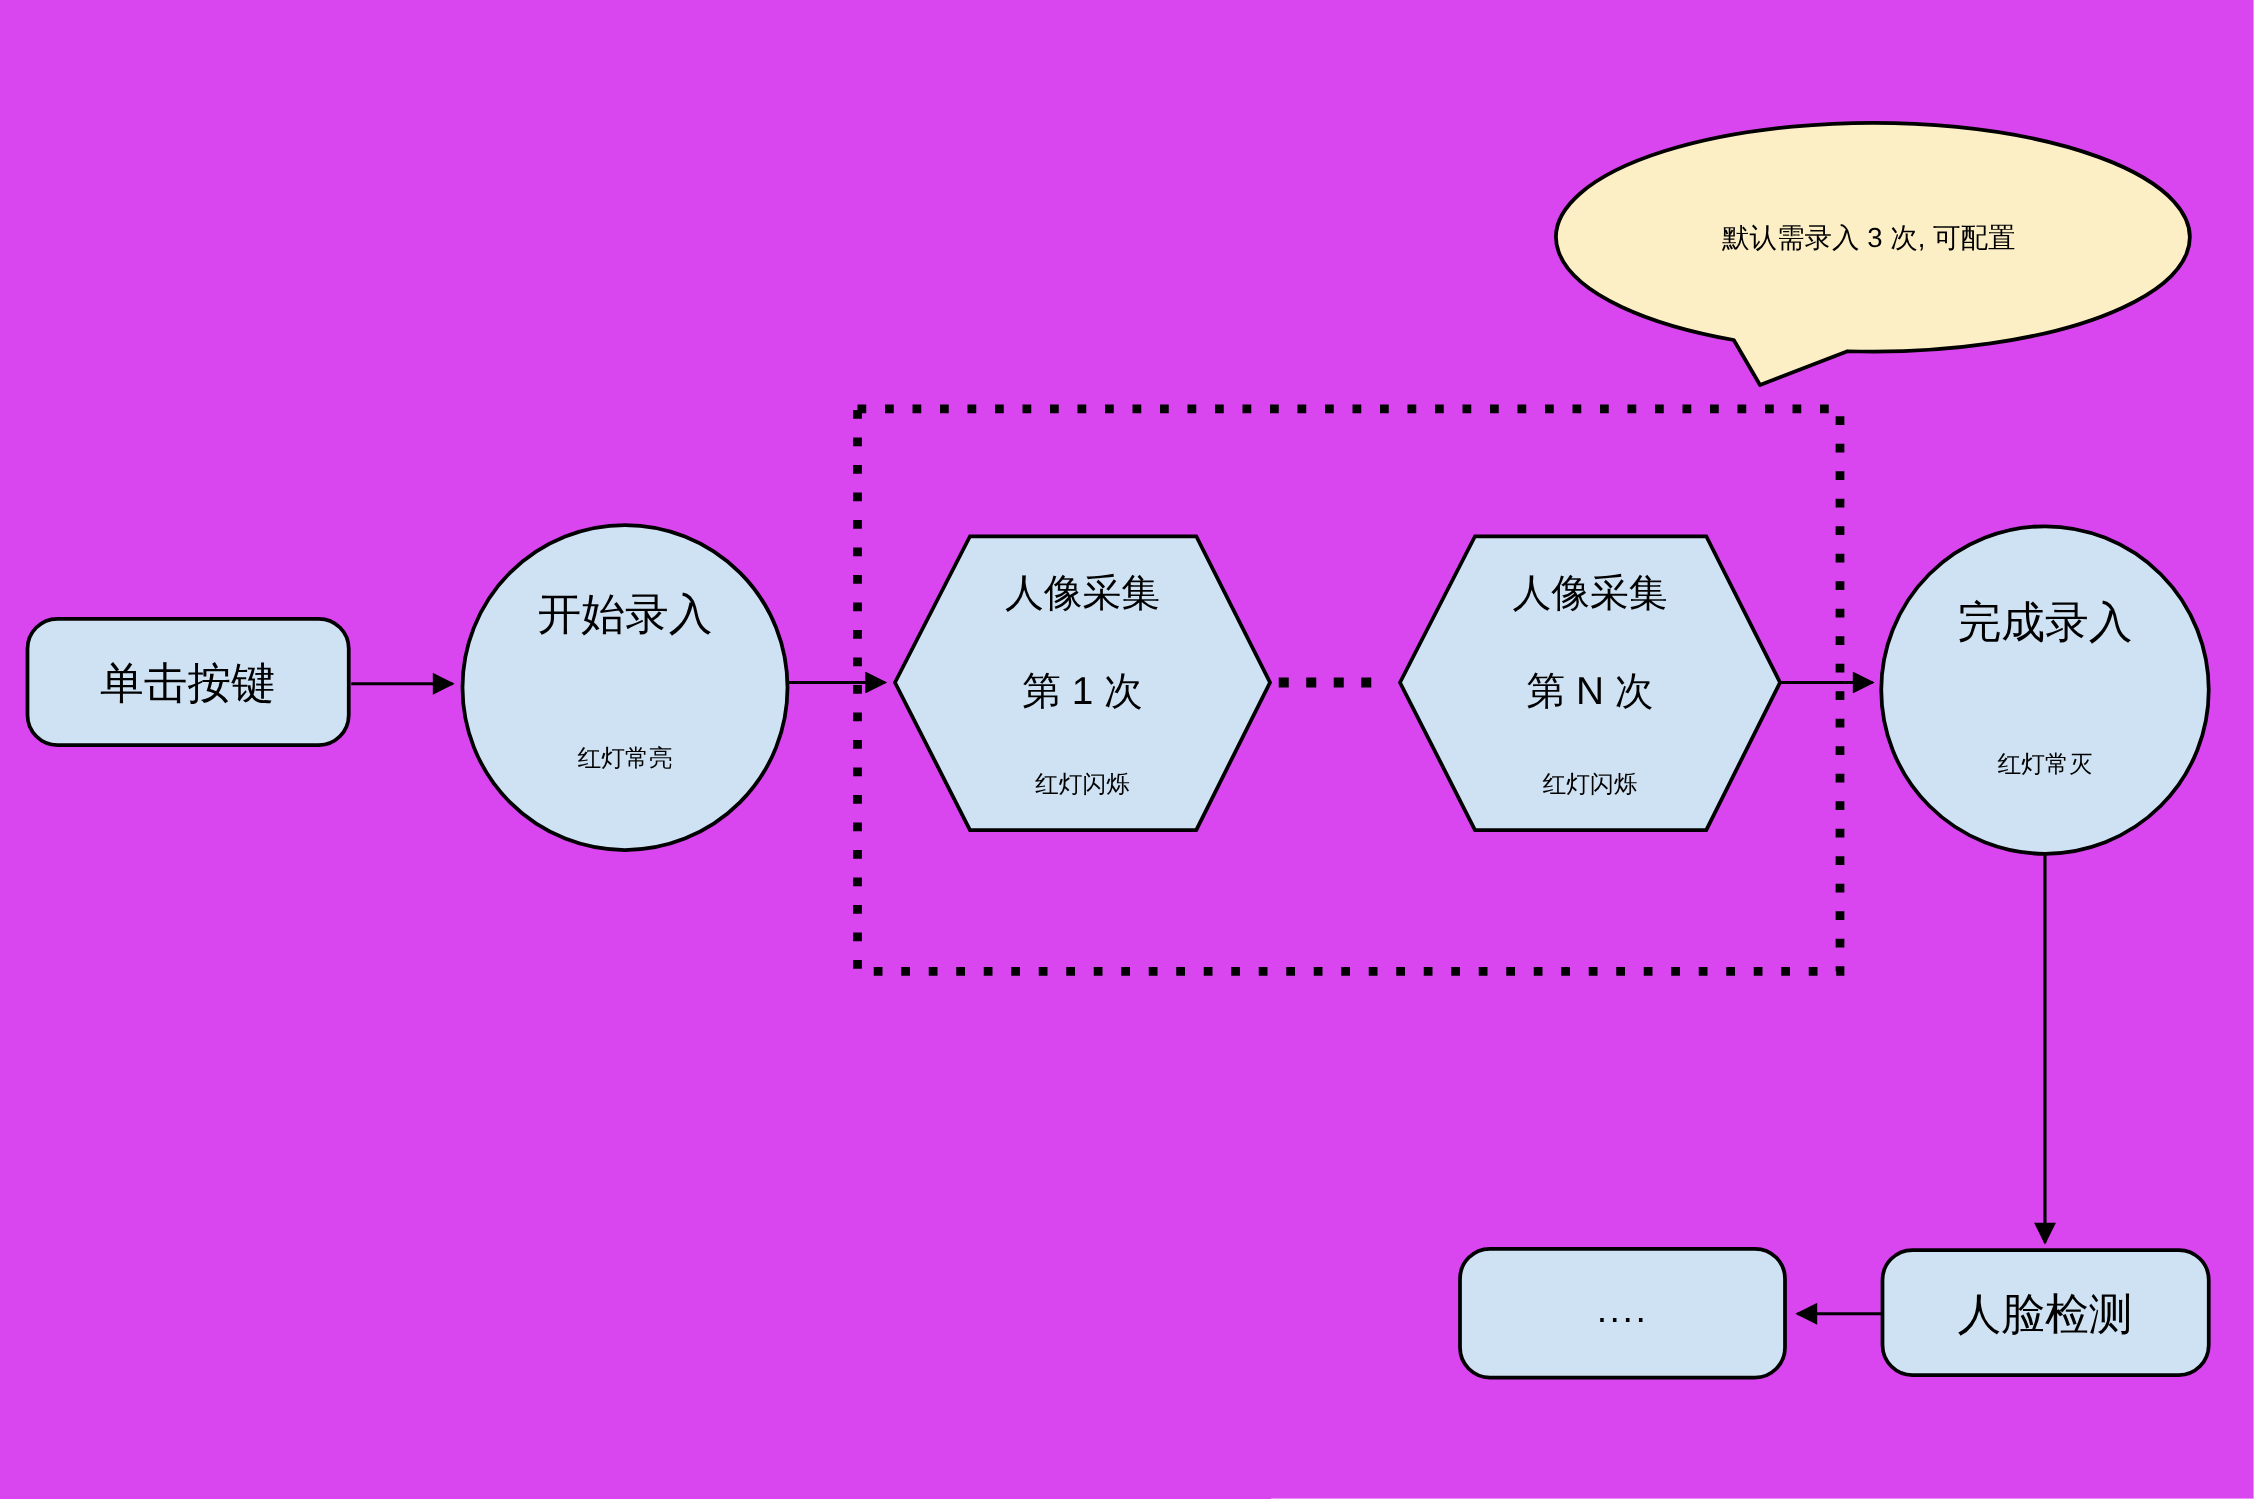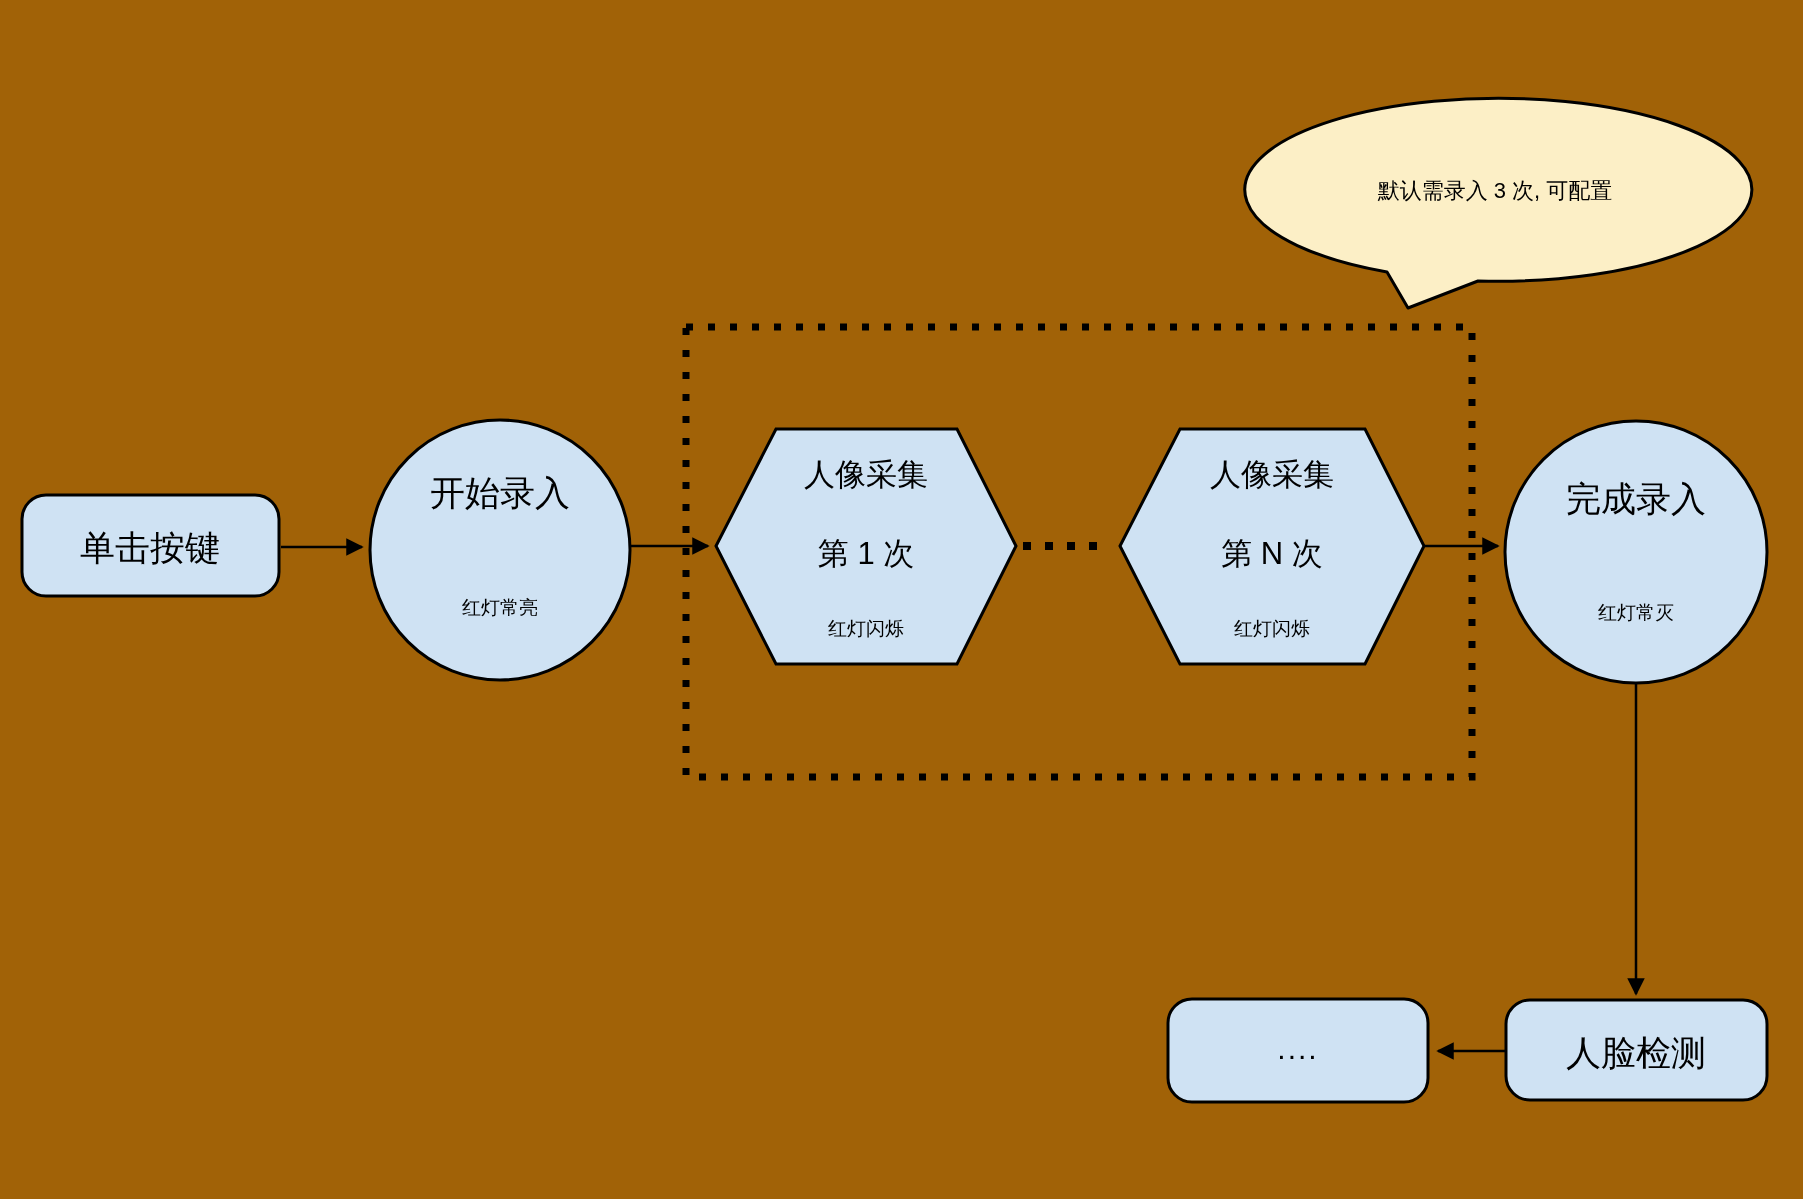--- a/index.html
+++ b/index.html
@@ -4,21 +4,21 @@
 <style>
   html, body {
     margin: 0;
     padding: 0;
     background: #ffffff;
   }
   .canvas-wrap {
     position: relative;
     width: 1803px;
     height: 1199px;
-    background: #a16207;
+    background: #d946ef;
     overflow: hidden;
     font-family: "Liberation Sans", sans-serif;
   }
   svg text {
     font-family: "Liberation Sans", sans-serif;
     fill: #000000;
     text-anchor: middle;
     dominant-baseline: central;
   }
   .t-main   { font-size: 35px; }

